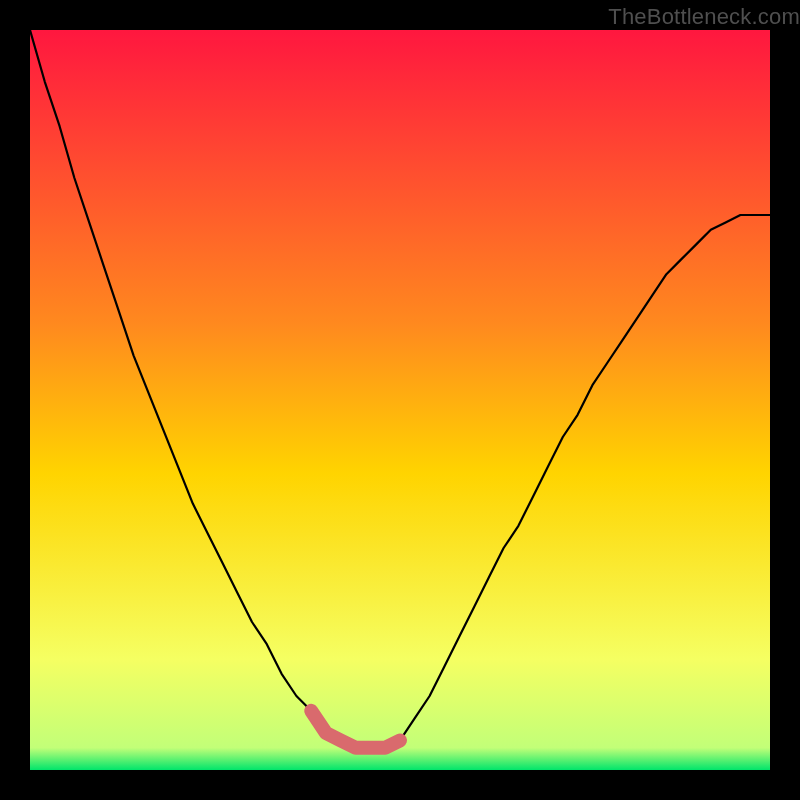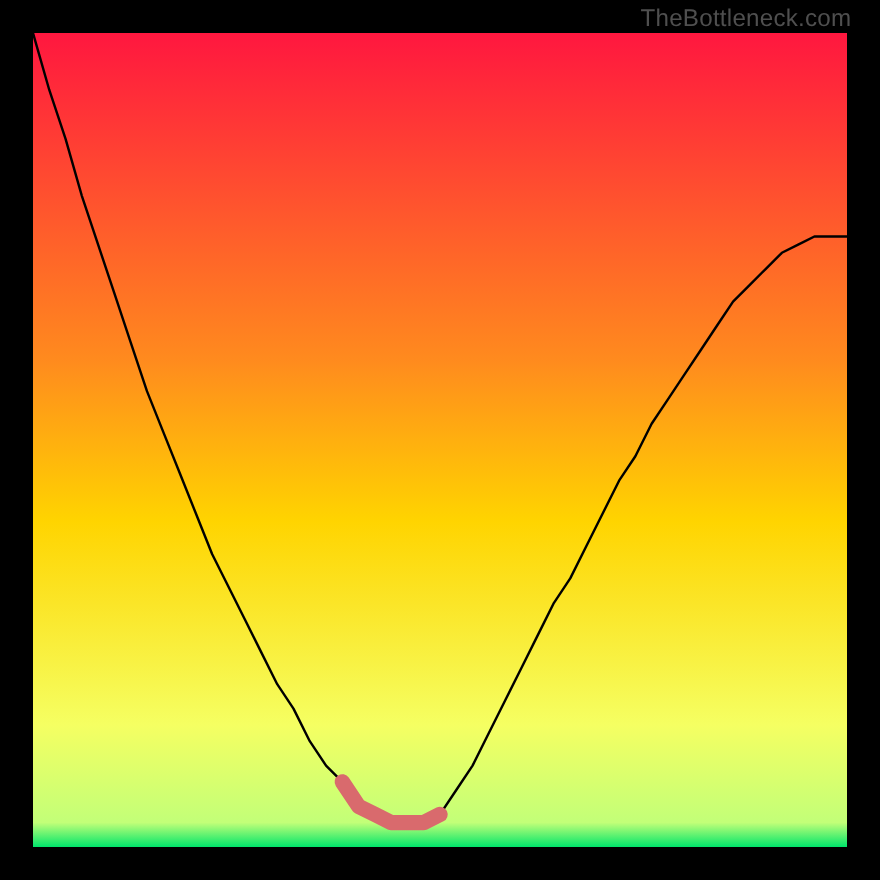--- a/index.html
+++ b/index.html
@@ -15,21 +15,21 @@
     position: absolute;
     left: 0;
     top: 0;
     width: 800px;
     height: 800px;
     background: #000;
   }
   .watermark {
     position: absolute;
     top: 4px;
-    right: 26px;
+    right: 0;
     color: #4f4f4f;
     font-size: 22px;
     font-weight: 500;
     letter-spacing: 0.2px;
     text-align: center;
     z-index: 10;
   }
   .plot {
     position: absolute;
     left: 30px;

